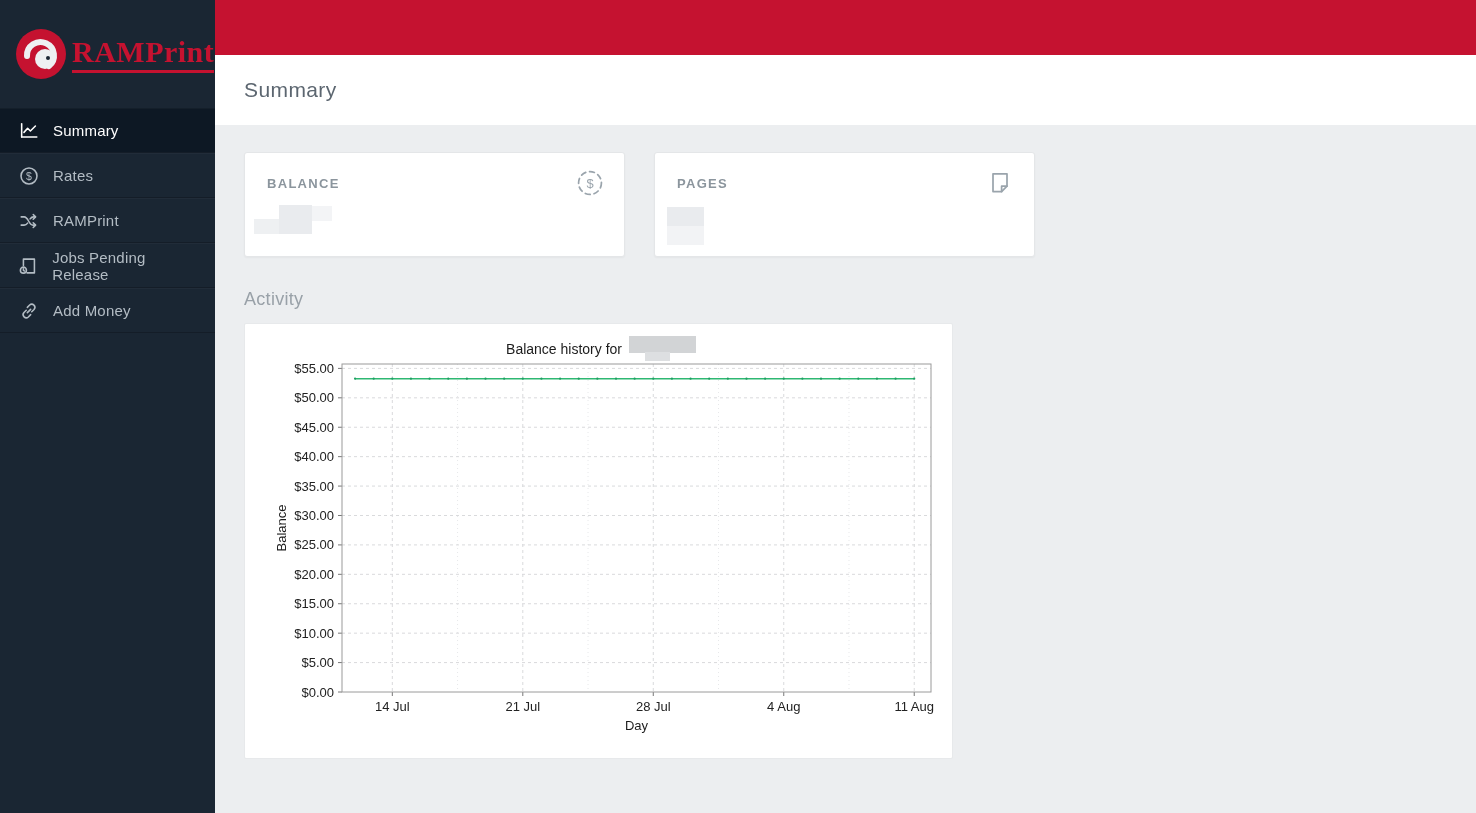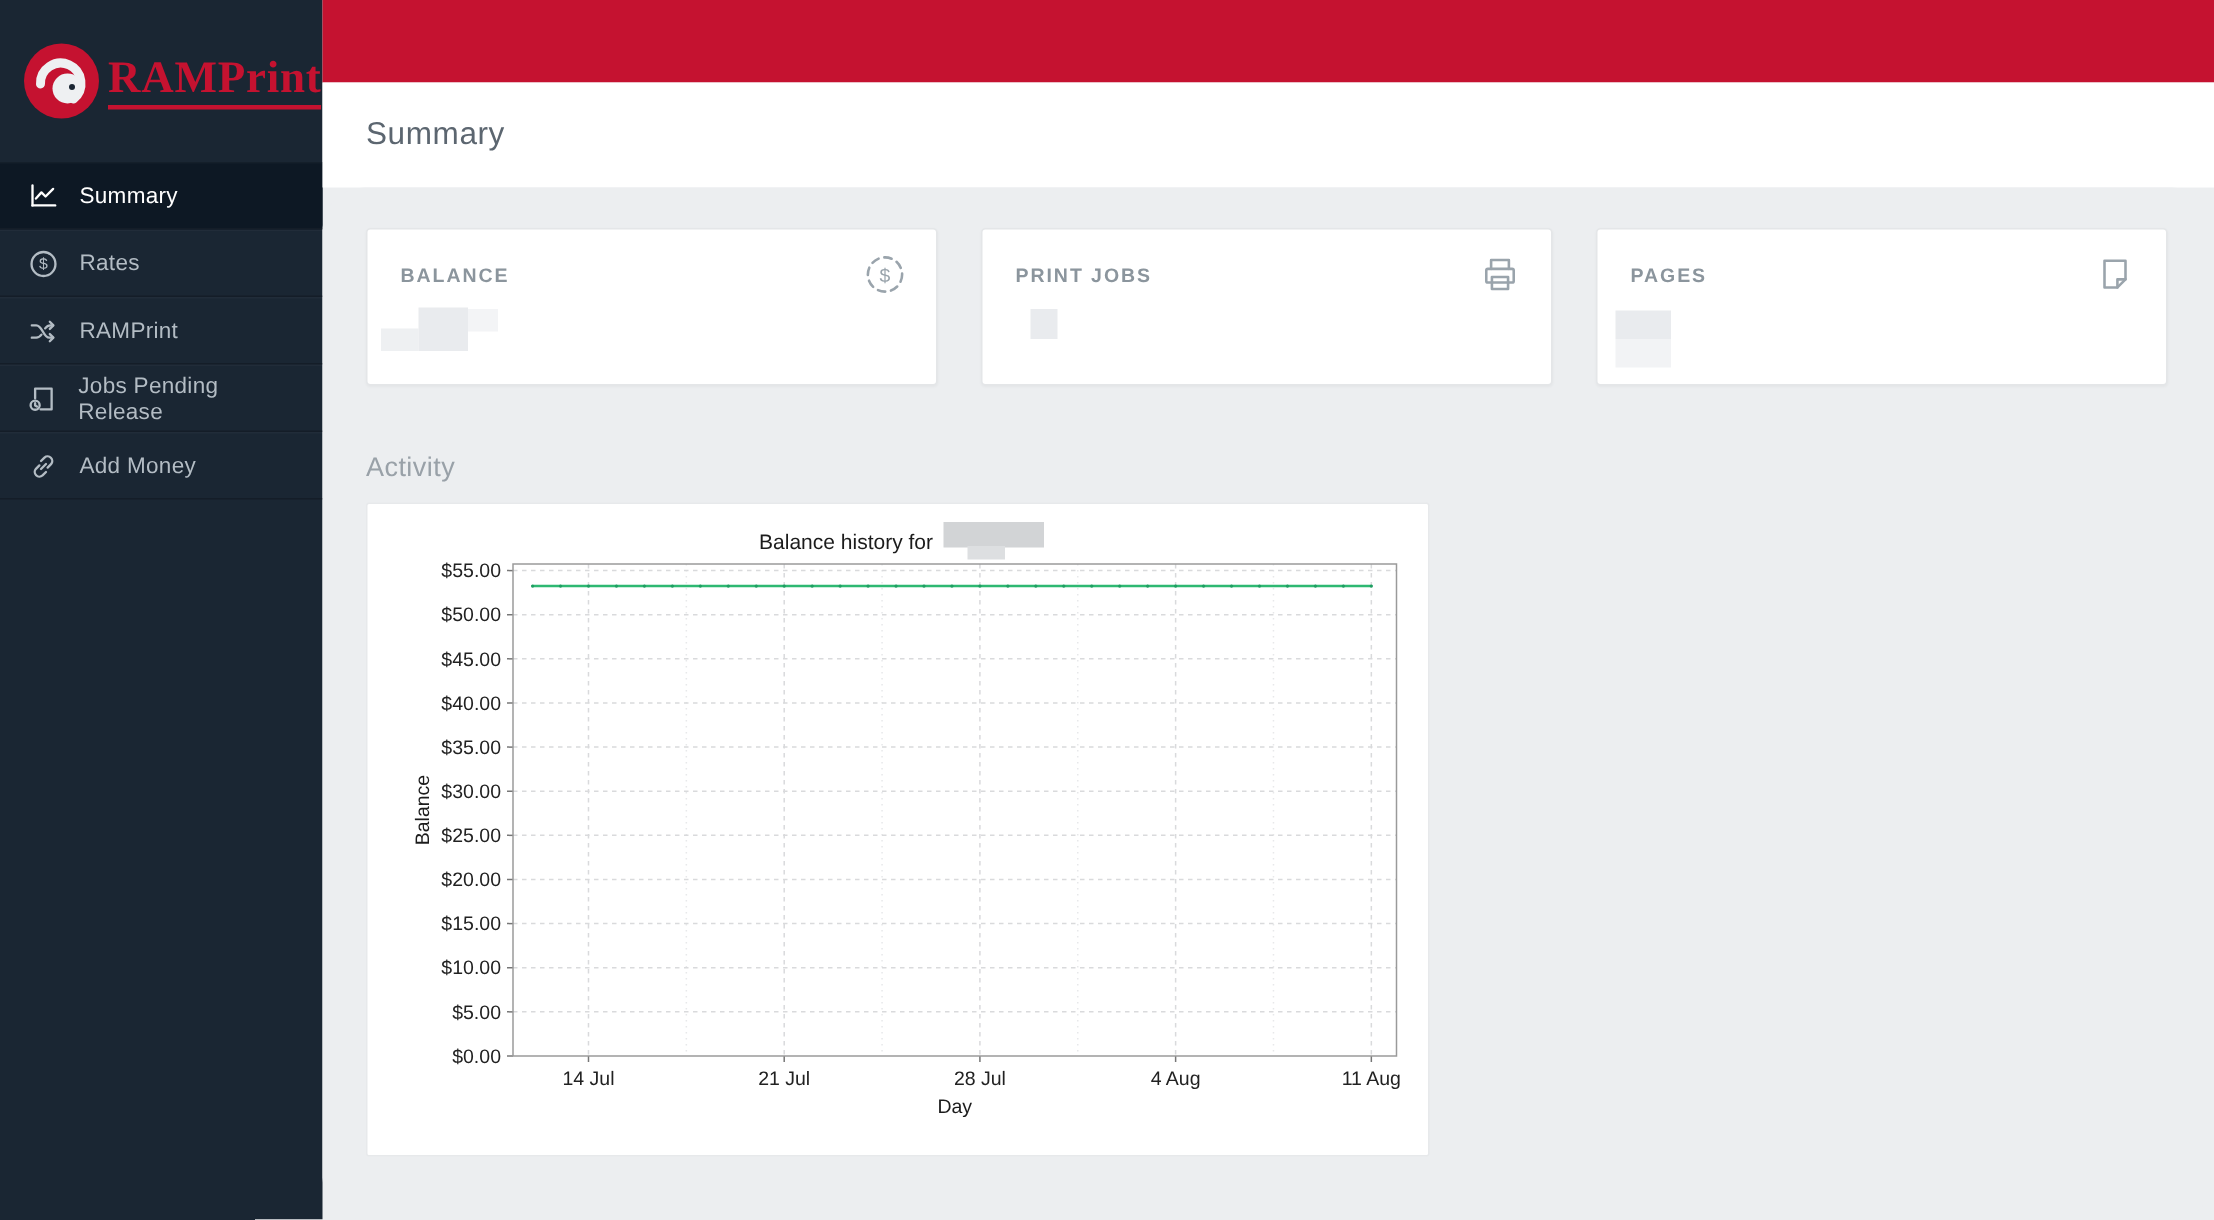--- a/index.html
+++ b/index.html
@@ -19,35 +19,35 @@
   .nav-item.active { background:#0d1824; color:#ffffff; }
   .nav-icon { width:23px; height:23px; margin-right:13px; display:flex; align-items:center; justify-content:center; }
   .nav-icon svg { width:22px; height:22px; stroke:currentColor; fill:none;
                   stroke-width:1.7; stroke-linecap:round; stroke-linejoin:round; }
 
   
   .main { flex:1; display:flex; flex-direction:column; }
   .topbar { height:55px; background:#c51230; }
   .page-header { height:70px; background:#ffffff; display:flex; align-items:center; padding-left:29px; }
   .page-title { font-size:21px; font-weight:400; color:#5c6670; letter-spacing:.4px; }
-  .content { flex:1; background:#eceef0; padding:27px 31px 0 29px;border-radius:28px; }
+  .content { flex:1; background:#eceef0; padding:27px 31px 0 29px; }
 
   
   .cards { display:flex; gap:29px; }
   .card { position:relative; width:381px; height:105px; background:#ffffff;
           border:1px solid #e4e6e8; border-radius:3px; box-shadow:0 1px 2px rgba(0,0,0,.04); }
   .card-label { position:absolute; left:22px; top:23px; font-size:13px; font-weight:700;
                 color:#8b959d; letter-spacing:1.3px; }
   .card-icon { position:absolute; right:20px; top:16px; width:28px; height:28px; color:#9aa4ac; }
   .card-icon svg { width:28px; height:28px; stroke:currentColor; fill:none;
                    stroke-width:1.6; stroke-linecap:round; stroke-linejoin:round; }
   .redact { position:absolute; }
 
   
-  .activity-label { margin-top:44px; font-size:18px; color:#99a1a8; letter-spacing:.3px; }
+  .activity-label { margin-top:32px; font-size:18px; color:#99a1a8; letter-spacing:.3px; }
   .chart-card { margin-top:13px; width:709px; height:436px; background:#ffffff;
                 border:1px solid #e7e9eb; border-radius:2px; }
 </style>
 </head>
 <body>
 
 <div class="app">
 
   <aside class="sidebar">
     <div class="logo">
@@ -130,31 +130,20 @@
             <svg viewBox="0 0 26 26">
                 <circle cx="13" cy="13" r="10.6" stroke-dasharray="4.6 3.6"></circle>
                 <text x="13" y="17.4" text-anchor="middle" font-size="12" fill="currentColor" stroke="none" font-family="inherit">$</text>
               </svg>
           </span>
           <div class="redact" style="left:9px;top:66px;width:25px;height:15px;background:#eef0f2;"></div>
           <div class="redact" style="left:34px;top:52px;width:33px;height:29px;background:#e9ebee;"></div>
           <div class="redact" style="left:67px;top:53px;width:20px;height:15px;background:#f3f4f6;"></div>
         </section>
 
-        <section class="card">
-          <div class="card-label">PRINT JOBS</div>
-          <span class="card-icon">
-            <svg viewBox="0 0 26 26">
-                <path d="M7.5 9.5V4h11v5.5"></path>
-                <rect x="4.5" y="9.5" width="17" height="8.5" rx="1"></rect>
-                <rect x="8" y="14.5" width="10" height="7.5"></rect>
-              </svg>
-          </span>
-          <div class="redact" style="left:32px;top:53px;width:18px;height:20px;background:#e9ebee;"></div>
-        </section>
 
         <section class="card">
           <div class="card-label">PAGES</div>
           <span class="card-icon">
             <svg viewBox="0 0 26 26">
                 <path d="M6.5 4.5h13V16l-5 5h-8z"></path>
                 <path d="M14.5 21v-5h5"></path>
               </svg>
           </span>
           <div class="redact" style="left:12px;top:54px;width:37px;height:19px;background:#e9ebee;"></div>

